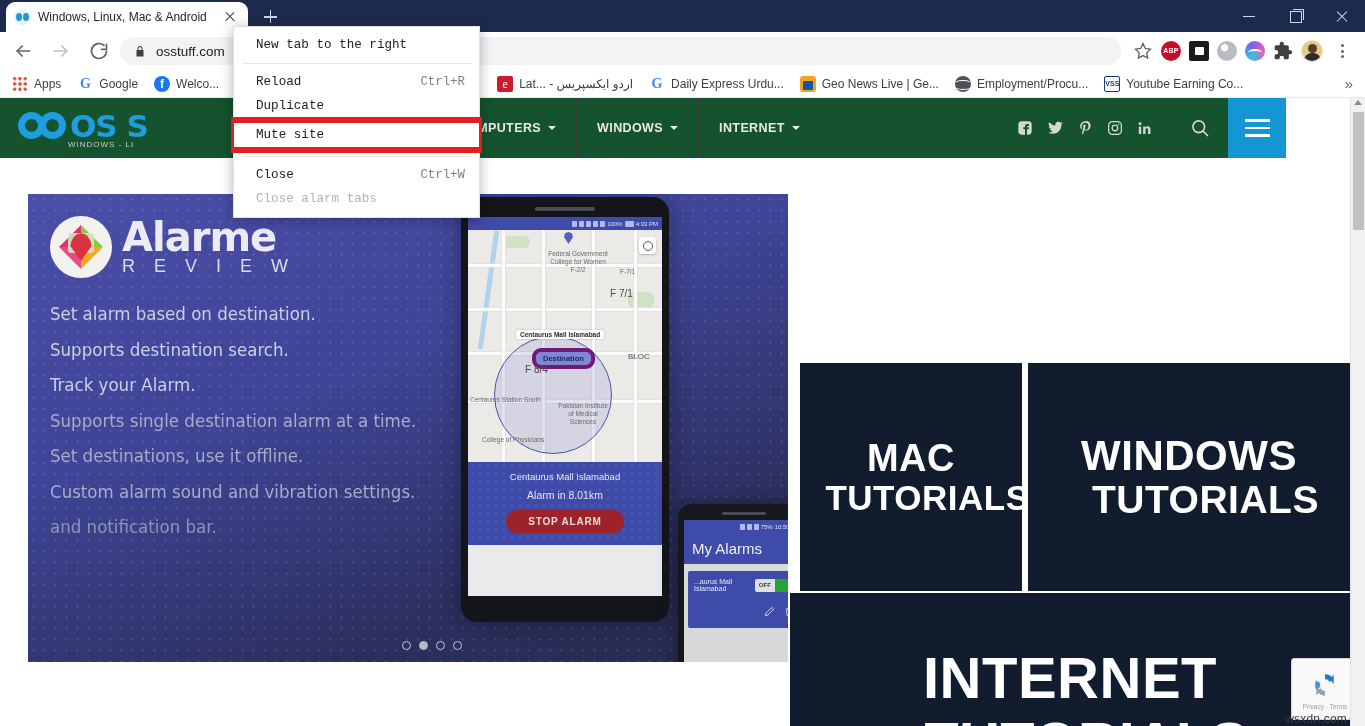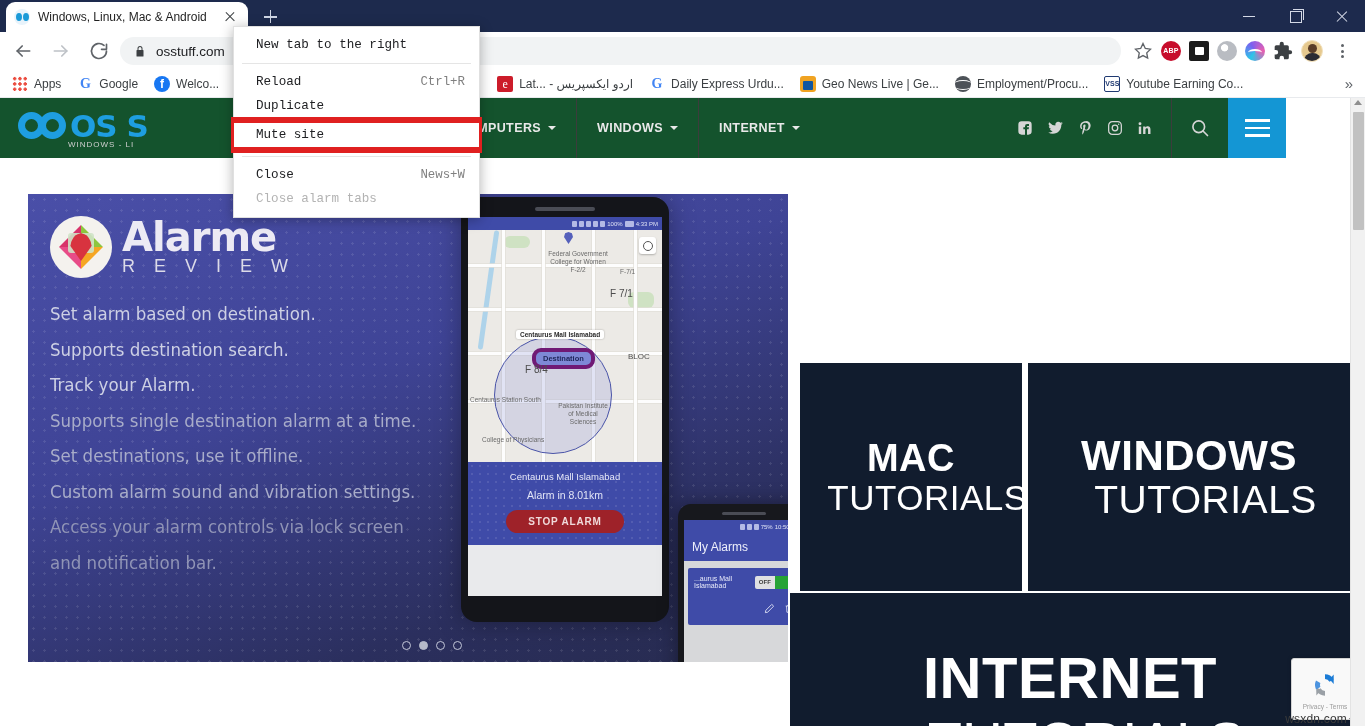--- a/index.html
+++ b/index.html
@@ -348,21 +348,21 @@
     position: absolute; left: 650px; top: 310px; width: 132px; height: 305px;
     background: #17181d; border-radius: 13px 13px 0 0; padding: 16px 6px 0 6px;
     box-shadow: 0 0 20px rgba(0,0,0,.4);
   }
   .phone-side .speaker {
     position: absolute; left: 44px; top: 8px; width: 44px; height: 3.4px;
     background: #4a4c55; border-radius: 3px;
   }
   .ps-scr { width: 100%; height: 100%; background: #d7d8da; overflow: hidden; }
   .ps-appbar {
-    background: #3f4ba8; color: #eef0fb; font-size: 12px; padding: 7px 8px;
+    background: #3f4ba8; color: #eef0fb; font-size: 15px; padding: 7px 8px;
   }
   .ps-card {
     background: #3f4ba8; margin: 7px 4px; padding: 7px 6px; border-radius: 2px;
   }
   .ps-row { display: flex; align-items: center; justify-content: space-between; }
   .ps-name { color: #e8eafa; font-size: 7px; }
   .ps-toggle { display: flex; width: 46px; height: 13px; border-radius: 2px; overflow: hidden; }
   .ps-toggle .off {
     flex: 1; background: #dfe0e2; color: #3b3b3b; font-size: 6px; font-weight: bold;
     display: flex; align-items: center; justify-content: center;
@@ -374,21 +374,21 @@
   .dot { width: 9px; height: 9px; border-radius: 50%; border: 1.3px solid #c2c6d8; cursor: pointer; }
   .dot.active { background: #b6bac9; border-color: #b6bac9; }
 
   
   .promo { position: absolute; background: #111c2e; overflow: hidden; cursor: pointer; }
   .promo .inner {
     position: absolute; inset: 0; display: flex; flex-direction: column;
     align-items: center; justify-content: center; color: #fff; text-align: center;
   }
   .promo .l1 { font-weight: bold; letter-spacing: .5px; }
-  .promo .l2 { font-weight: 400; letter-spacing: .5px; margin-top: -2px; margin-left: 33px; }
+  .promo .l2 { font-weight: 700; letter-spacing: .5px; margin-top: -2px; margin-left: 33px; }
   #promo-mac { left: 800px; top: 205px; width: 222px; height: 228px; }
   #promo-mac .l1 { font-size: 38px; }
   #promo-mac .l2 { font-size: 35px; }
   #promo-win { left: 1028px; top: 205px; width: 322px; height: 228px; }
   #promo-win .l1 { font-size: 42px; }
   #promo-win .l2 { font-size: 39px; }
   #promo-net { left: 790px; top: 435px; width: 560px; height: 232px; }
   #promo-net .l1 { font-size: 58px; }
   #promo-net .l2 { font-size: 56px; }
 
@@ -651,21 +651,20 @@
               <div class="t2">R E V I E W</div>
             </div>
           </div>
           <ul class="feature-list">
             <li>Set alarm based on destination.</li>
             <li>Supports destination search.</li>
             <li>Track your Alarm.</li>
             <li>Supports single destination alarm at a time.</li>
             <li>Set destinations, use it offline.</li>
             <li>Custom alarm sound and vibration settings.</li>
-            <li>Access your alarm controls via lock screen</li>
             <li>and notification bar.</li>
           </ul>
         </div>
 
         <div class="phone-main">
           <span class="speaker"></span>
           <div class="phone-scr">
             <div class="statusbar">
               <span class="sb-ic"></span>
                 <span class="sb-ic"></span>
@@ -803,20 +802,20 @@
     </div>
     <div class="ctx-item">
       <span>Duplicate</span>
     </div>
     <div class="ctx-item highlighted">
       <span>Mute site</span>
     </div>
     <div class="ctx-sep"></div>
     <div class="ctx-item">
       <span>Close</span>
-      <span class="shortcut">News+W</span>
+      <span class="shortcut">Ctrl+W</span>
     </div>
     <div class="ctx-item disabled">
       <span>Close alarm tabs</span>
     </div>
   </div>
 
 </div>
 
 </body></html>

